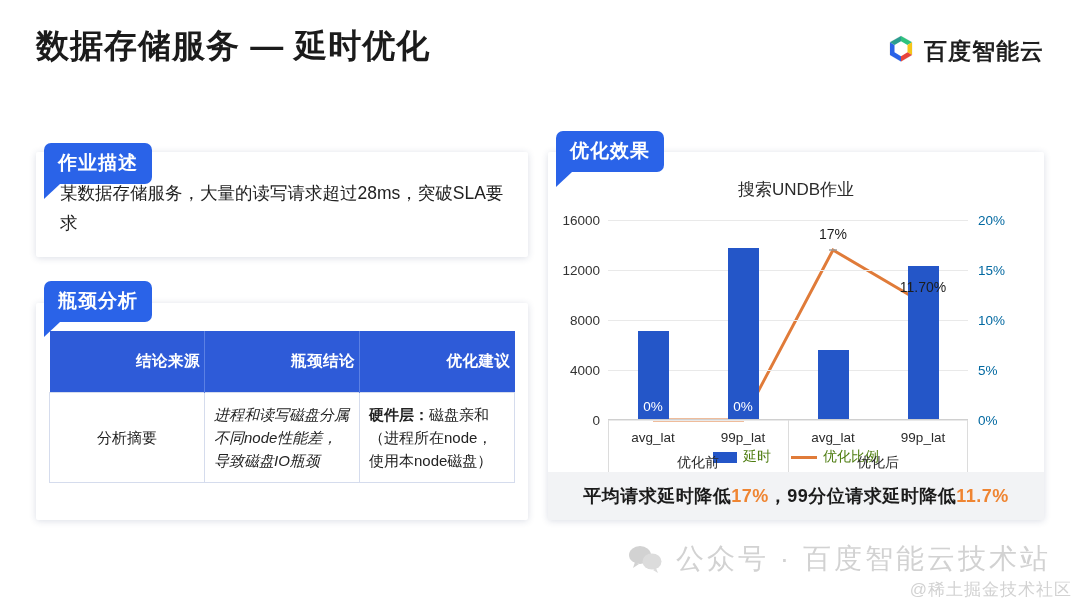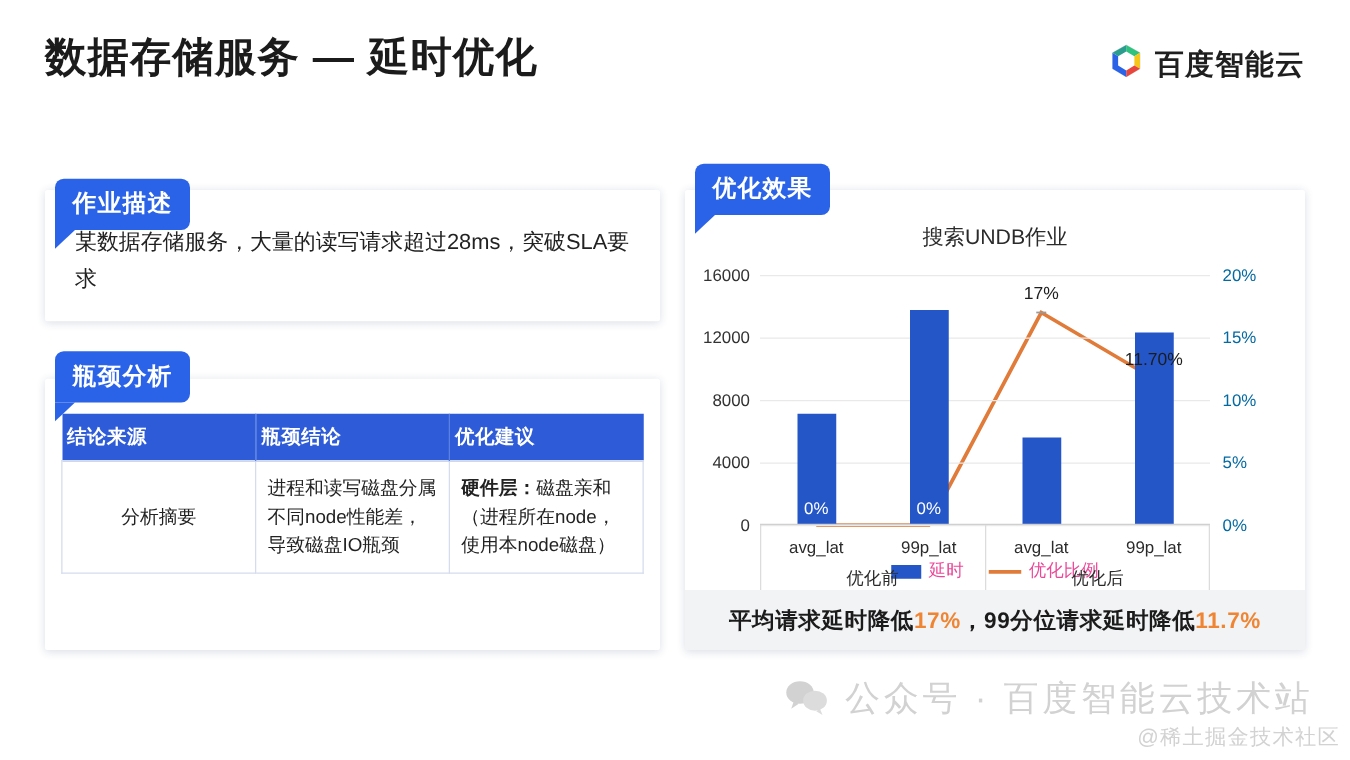--- a/index.html
+++ b/index.html
@@ -54,30 +54,30 @@
   .btn-card{left:36px;top:303px;width:492px;height:217px;}
 
   
   table.bn{
     position:absolute;left:13px;top:28px;
     border-collapse:collapse;width:466px;
     table-layout:fixed;
   }
   table.bn th{
     background:#2e5bd8;color:#fff;font-size:15.5px;font-weight:bold;
-    padding:8px 4px;text-align:left;letter-spacing:.5px;
+    padding:20px 4px;text-align:right;letter-spacing:.5px;
     border-right:1px solid #5b80e4;
   }
   table.bn th:last-child{border-right:none;}
   table.bn td{
     border:1px solid #d5dced;font-size:15px;color:#222;
     padding:10px 9px;line-height:23px;vertical-align:middle;
   }
   td.c1{width:84px;text-align:center;}
-  td.c2{width:222px;}
+  td.c2{width:222px;font-style:italic;}
   td.c3{width:160px;}
   .hw{font-weight:bold;}
 
   
   .chart-card{left:548px;top:152px;width:496px;height:368px;}
 
   .chart-title{
     position:absolute;top:26px;left:0;right:0;text-align:center;
     font-size:17px;color:#2b2b2b;
   }
@@ -114,21 +114,21 @@
     font-size:13.5px;color:#2b2b2b;white-space:nowrap;
   }
   .grouplab{
     position:absolute;transform:translateX(-50%);
     font-size:14px;color:#2b2b2b;white-space:nowrap;text-align:center;
   }
 
   .legend{
     position:absolute;left:0;right:0;top:296px;
     display:flex;justify-content:center;align-items:center;gap:20px;
-    font-size:14px;color:#ec4899;
+    font-size:14px;color:#4d7c0f;
   }
   .legend-item{display:flex;align-items:center;gap:6px;}
   .swatch-bar{width:24px;height:11px;background:#2456c8;display:inline-block;}
   .swatch-line{width:26px;height:3px;background:#e07b39;display:inline-block;}
 
   .summary{
     position:absolute;left:0;right:0;bottom:0;height:48px;
     background:#f2f3f5;display:flex;align-items:center;justify-content:center;
     font-size:18px;color:#1b1b1b;font-weight:bold;letter-spacing:.5px;
   }

